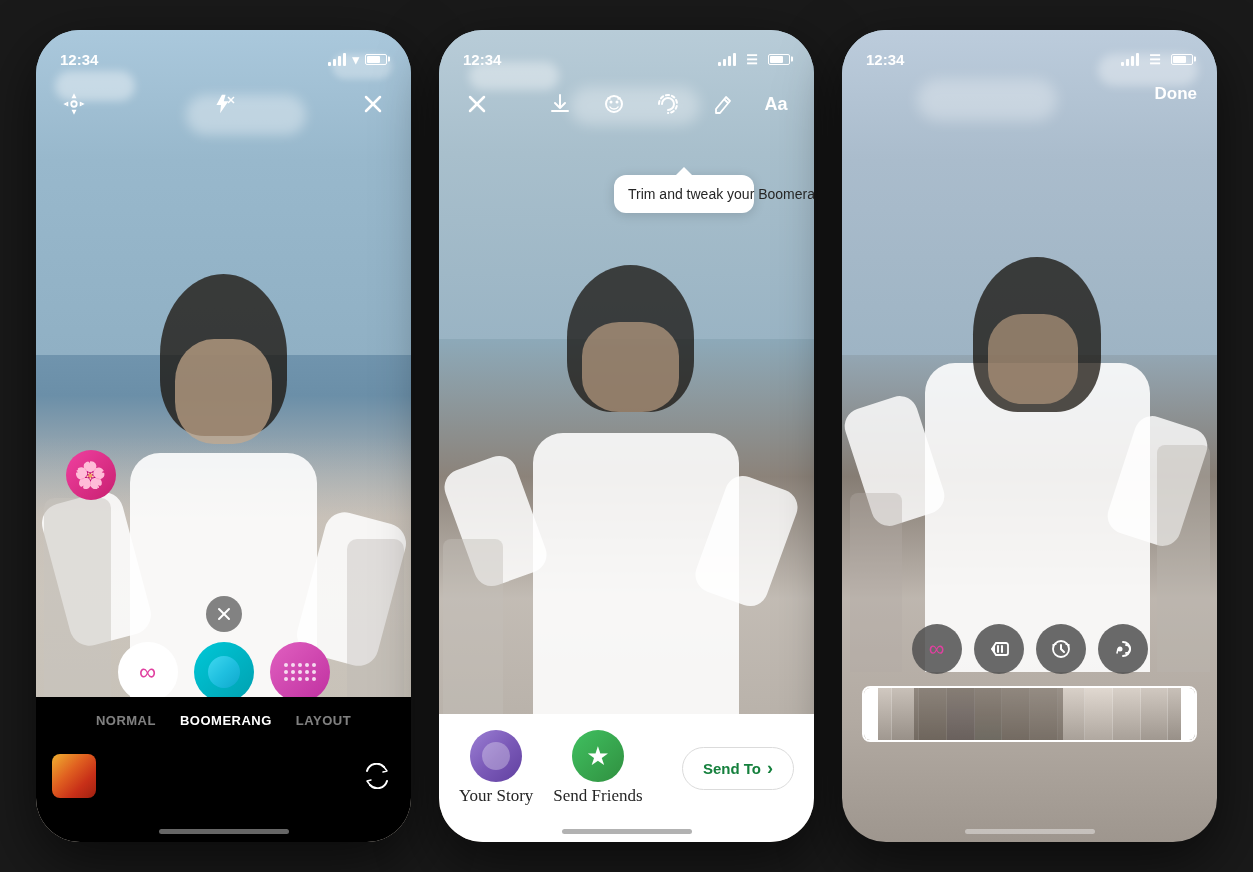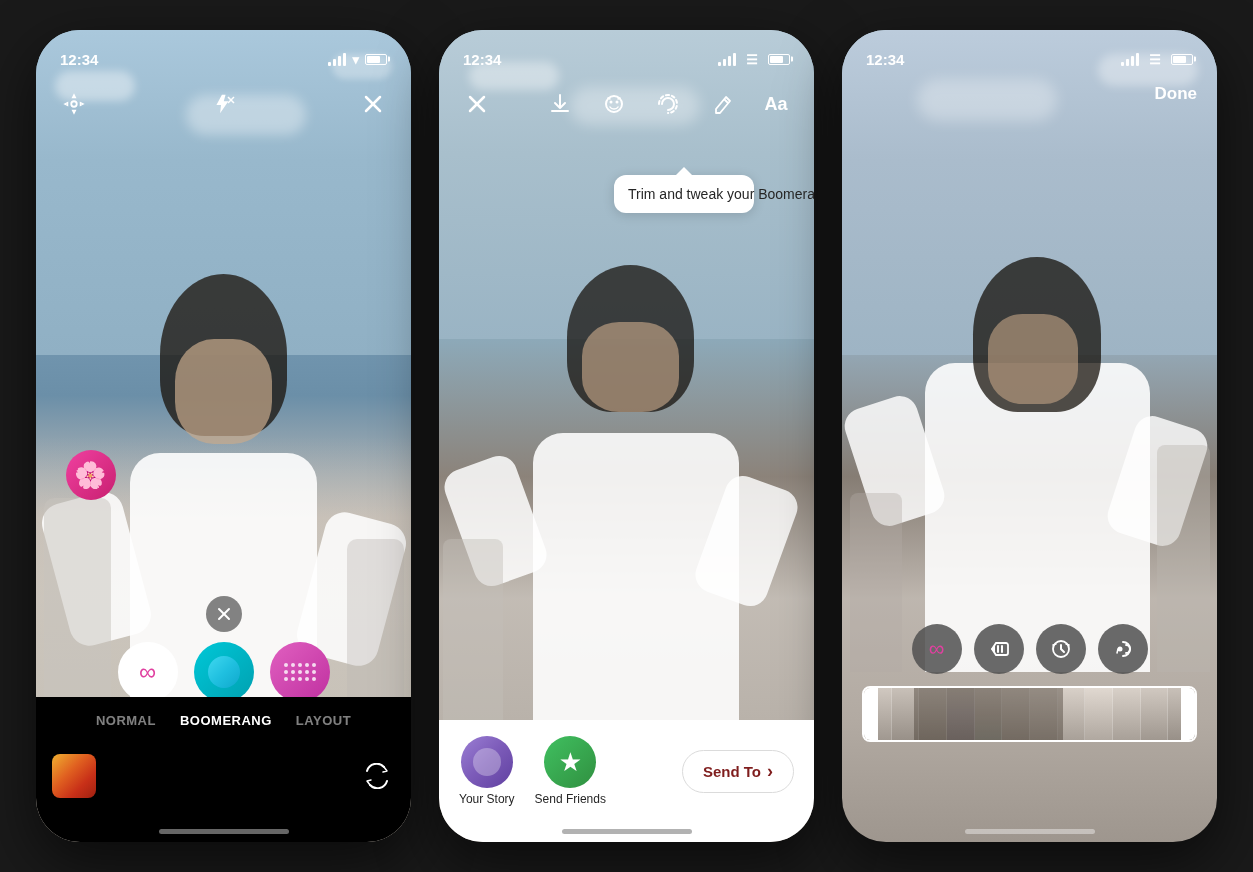--- a/index.html
+++ b/index.html
@@ -227,32 +227,33 @@
     .your-story-avatar {
       background: linear-gradient(135deg, #8b6fad 0%, #6b4f9d 100%);
     }
     .close-friends-avatar {
       background: linear-gradient(135deg, #40c060 0%, #309040 100%);
       display: flex; align-items: center; justify-content: center;
       font-size: 22px;
       color: white;
     }
     .story-label {
-      font-size: 12px;
+      font-size: 17px;
       color: #262626;
       text-align: left;
+      font-family: Liberation Serif, serif;
     }
     .send-to-btn {
       background: white;
       border: 1.5px solid #dbdbdb;
       border-radius: 24px;
       padding: 10px 20px;
       font-size: 15px;
       font-weight: 600;
-      color: #7f1d1d;
+      color: #15803d;
       cursor: pointer;
       display: flex;
       align-items: center;
       gap: 6px;
     }
     
     .tooltip {
       position: absolute;
       top: 145px;
       right: 60px;

